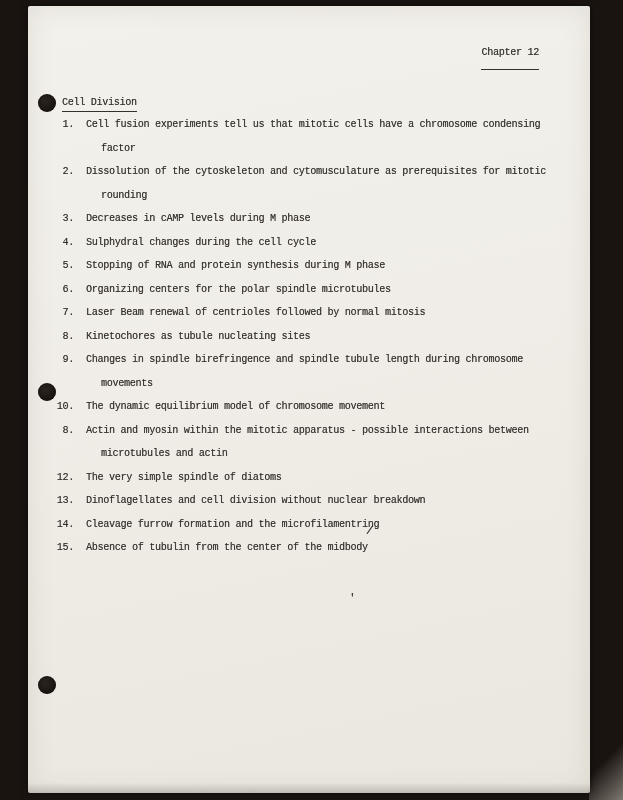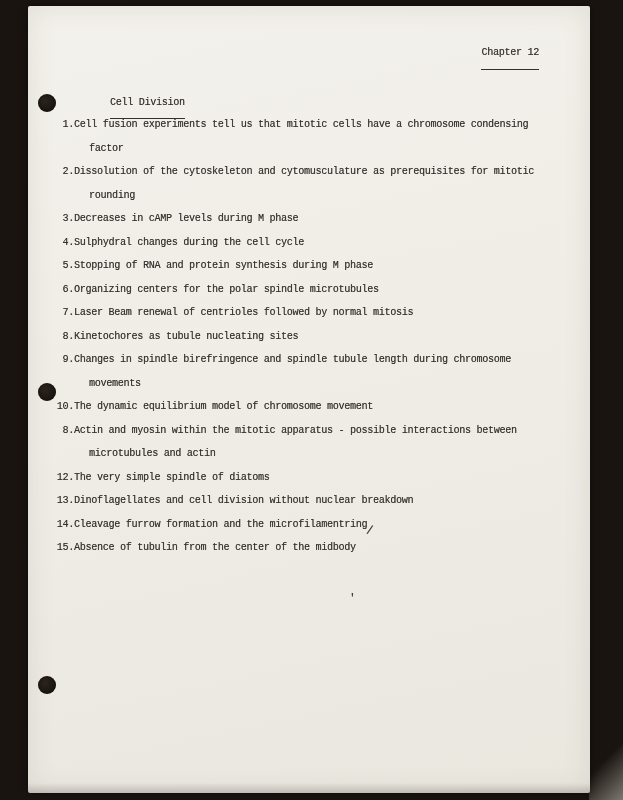--- a/index.html
+++ b/index.html
@@ -68,44 +68,43 @@
     line-height: 12px;
     padding-bottom: 10px;
     border-bottom: 1px solid var(--color-ink, #34312c);
     margin-top: 24px;
   }
   .doc-heading {
     position: absolute;
     left: 34px;
     top: 91px;
     line-height: 12px;
-    padding-bottom: 9px;
+    padding-bottom: 2px;
     border-bottom: 1px solid var(--color-ink, #34312c);
-    margin-left: 48px;
   }
   .topic-list {
     position: absolute;
     left: 0;
     top: 107px;
     right: 0;
   }
   .item {
     display: flex;
     align-items: flex-start;
   }
   .item .num {
     flex: none;
     width: 46px;
     text-align: right;
     line-height: 23.5px;
     white-space: pre;
   }
   .item .txt {
     flex: 1 1 auto;
-    margin-left: 0;
+    margin-left: 12px;
     min-width: 0;
   }
   .item .l1, .item .l2 {
     line-height: 23.5px;
     white-space: pre;
   }
   .item .l2 { padding-left: 15px; }
 
   .insert-mark {
     position: absolute;

